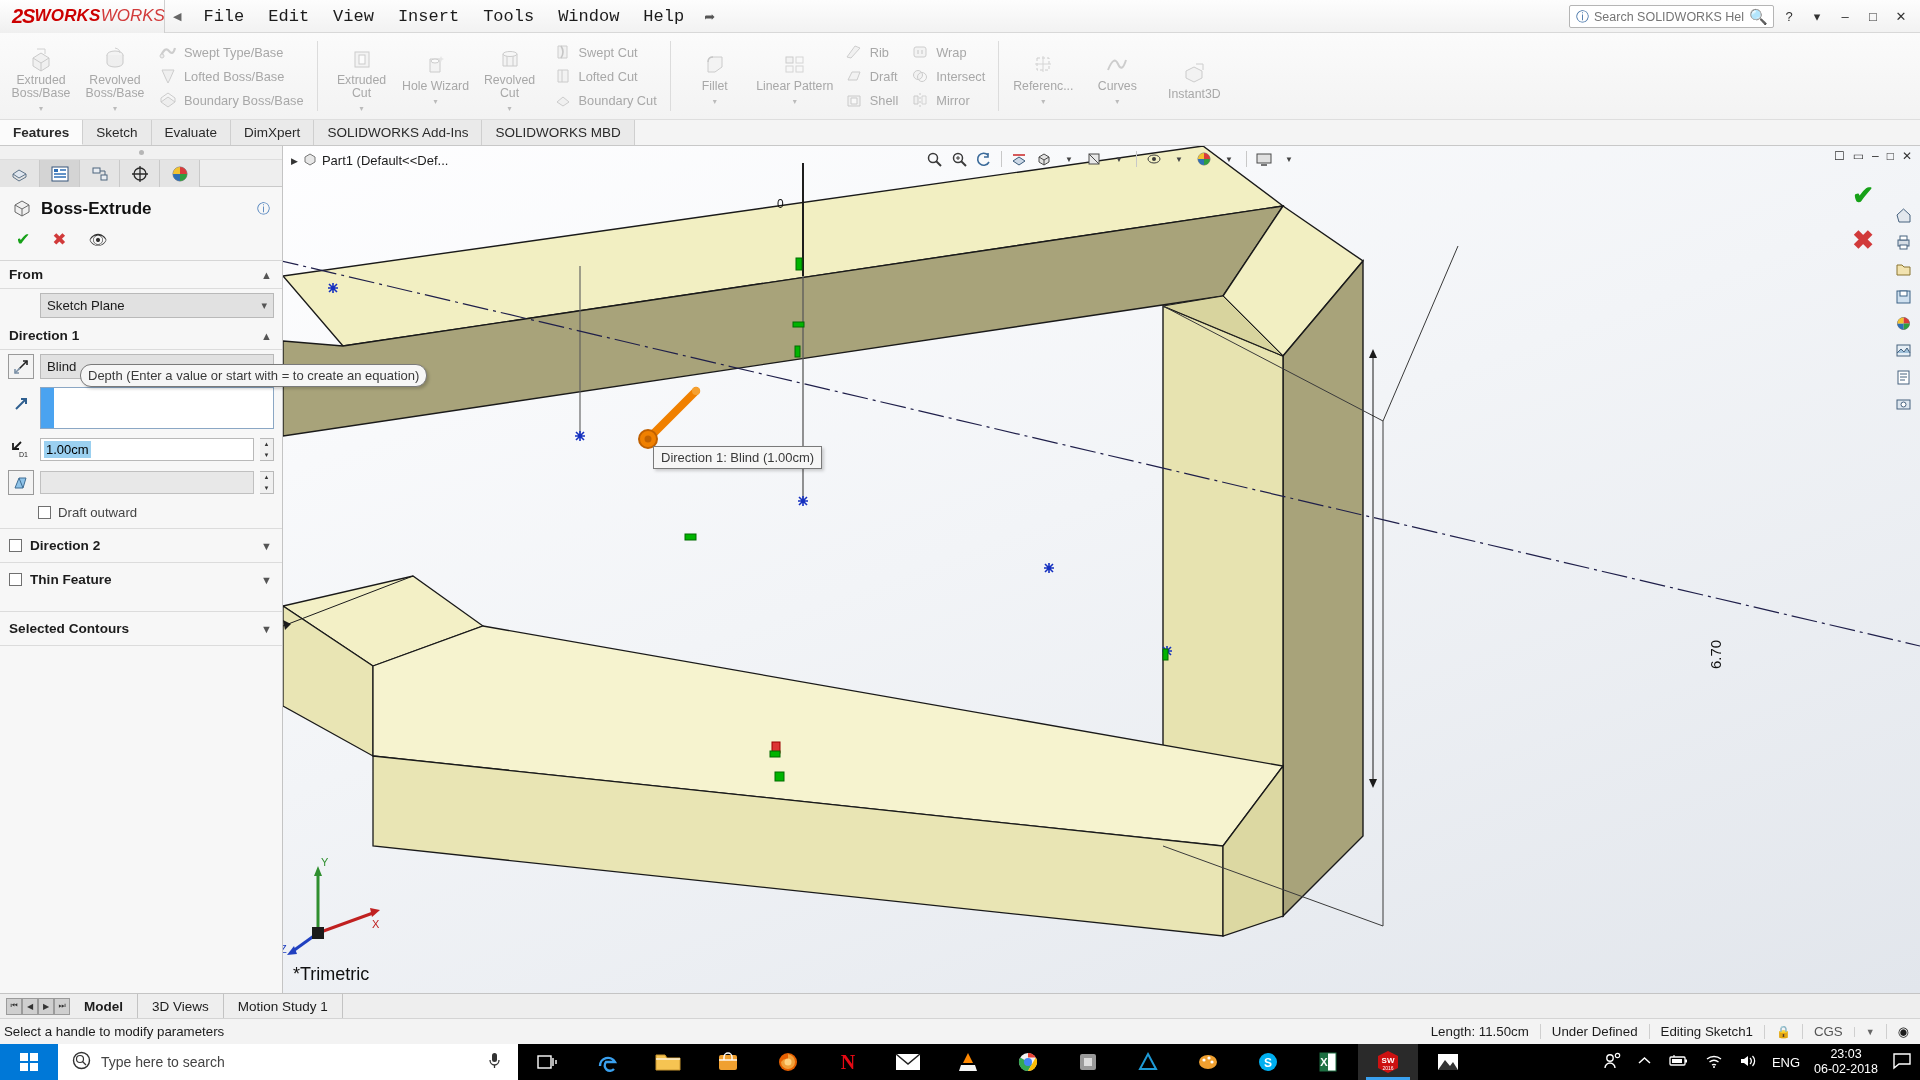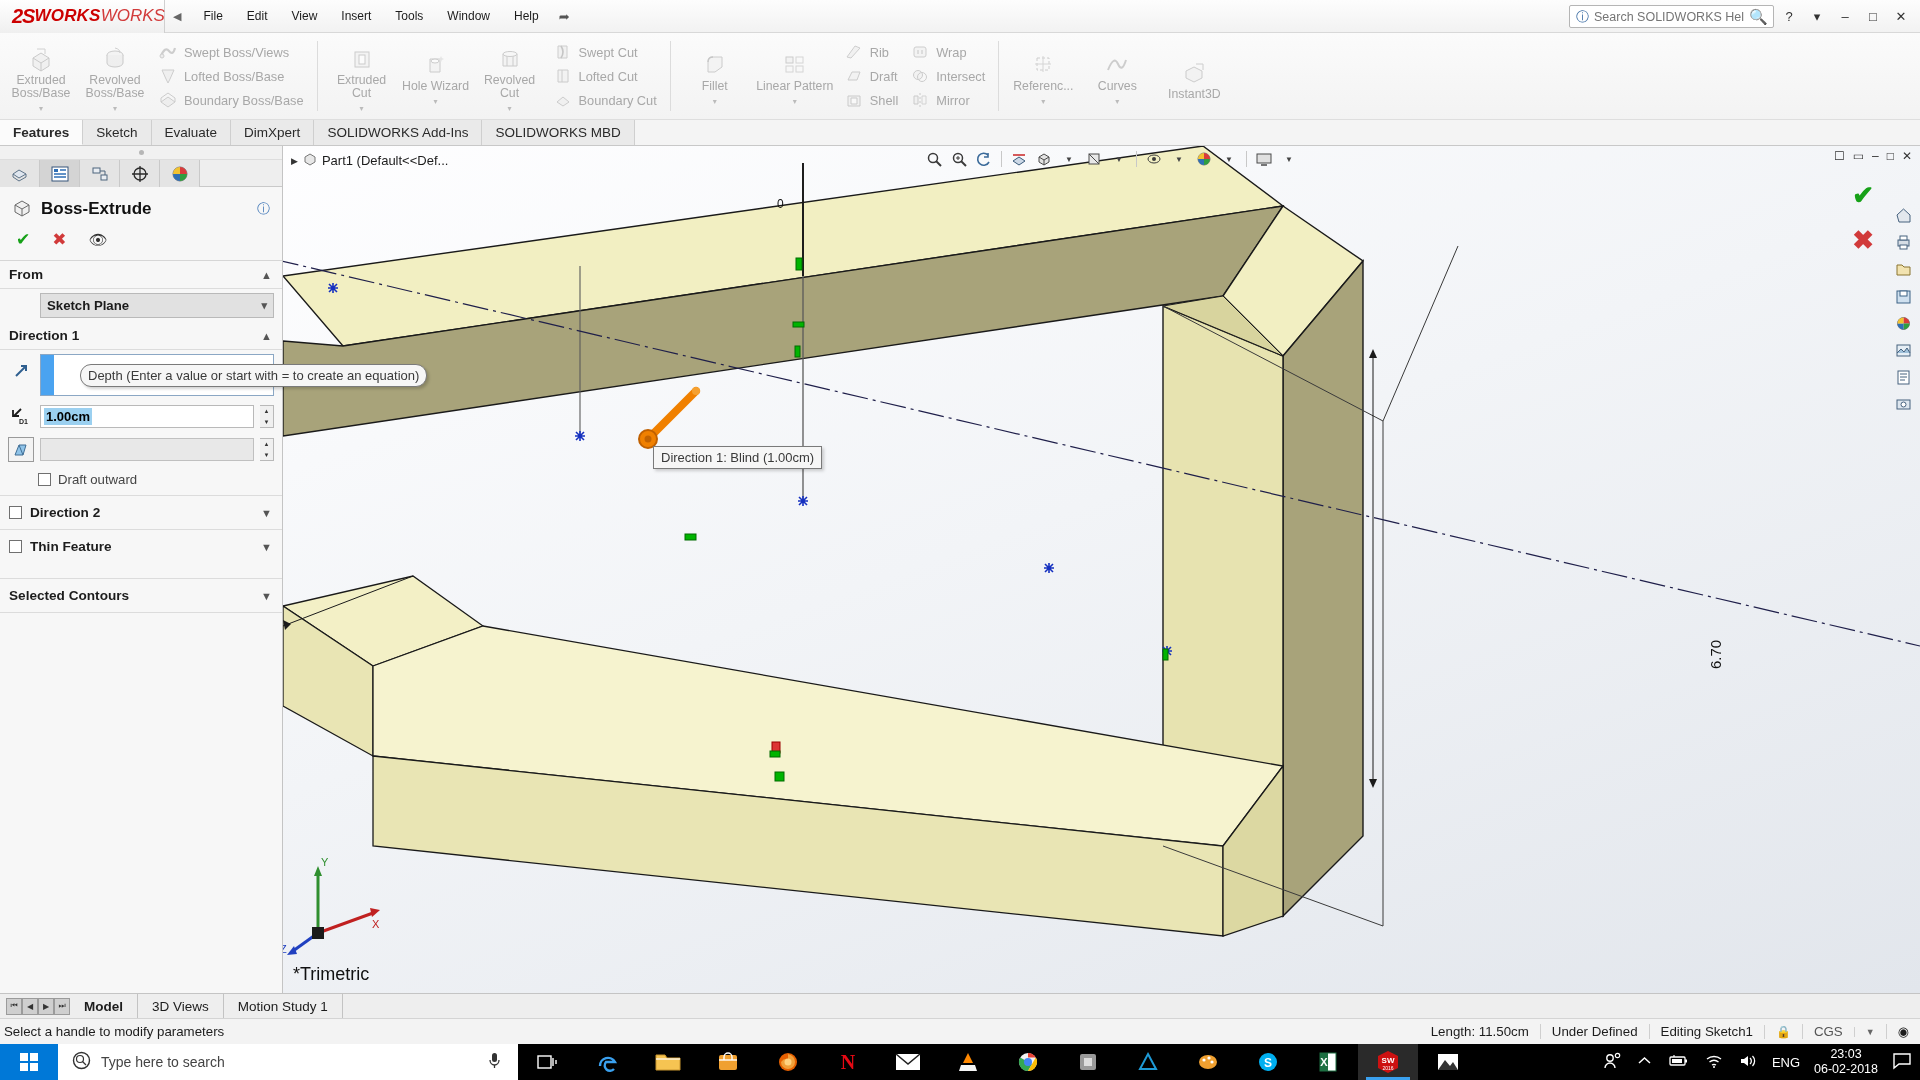--- a/index.html
+++ b/index.html
@@ -23,21 +23,21 @@
     display: flex; align-items: center; padding-left: 12px;
     background: linear-gradient(#ffffff, #efefef);
     border-right: 1px solid #d0d0d0;
   }
   #logo-box .ds { color: #cc0000; font-weight: bold; font-size: 20px; letter-spacing: -1px; font-style: italic; }
   #logo-box .sw-bold { color: #cc0000; font-weight: bold; font-size: 17px; font-style: italic; letter-spacing: .2px;}
   #logo-box .sw-light { color: #d23b3b; font-weight: normal; font-size: 17px; font-style: italic; }
   #menu-collapse { margin-left: 8px; color: #666; font-size: 11px; }
   #menubar { display: flex; align-items: center; margin-left: 10px; }
   #menubar .mi {
-    font-size: 12px; color: #1c1c1c; padding: 4px 12px; cursor: default;
+    font-size: 17px; color: #1c1c1c; padding: 4px 12px; cursor: default; font-family: Liberation Mono, monospace;
   }
   #menu-pin { color: #555; font-size: 13px; margin-left: 8px; }
   #doc-title {
     position: absolute; left: 0; right: 0; text-align: center;
     font-size: 14.5px; color: #111; pointer-events: none;
   }
   #title-right {
     position: absolute; right: 6px; top: 0; height: 33px;
     display: flex; align-items: center; gap: 2px;
   }
@@ -110,21 +110,21 @@
   #pm-actions { display: flex; align-items: center; gap: 22px; padding: 2px 16px 10px 16px;
                 border-bottom: 1px solid #d6d6d6; }
   #pm-actions span { font-size: 17px; }
   .sec-hdr {
     display: flex; align-items: center; padding: 6px 10px 6px 9px;
     font-size: 13.6px; font-weight: bold; color: #1c1c1c;
     border-bottom: 1px solid #dcdcdc;
   }
   .sec-hdr .chev { margin-left: auto; color: #555; font-size: 11px; }
   .sec-hdr .cb { width: 13px; height: 13px; border: 1px solid #707070; background: #fff; margin-right: 8px; }
-  .row { display: flex; align-items: center; padding: 4px 8px 4px 8px; gap: 6px; font-weight: bold; }
+  .row { display: flex; align-items: center; padding: 4px 8px 4px 8px; gap: 6px; }
   .icon-box {
     width: 26px; height: 25px; border: 1px solid #9a9a9a; background: #f3f3f3;
     display: flex; align-items: center; justify-content: center;
   }
   .icon-plain { width: 26px; height: 25px; display: flex; align-items: center; justify-content: center; }
   .combo {
     flex: 1; height: 25px; background: #e1e1e1; border: 1px solid #b9b9b9;
     display: flex; align-items: center; padding: 0 6px;
     font-size: 13.2px; color: #1b1b1b; position: relative;
   }
@@ -300,21 +300,21 @@
       <span class="dd">▾</span>
     </div>
     <div class="small-col">
       <div class="small-btn">
         <span class="gi">
           <svg width="18" height="18" viewBox="0 0 18 18" class="gicon">
               <path d="M2 13 Q6 3 10 8 T16 5" fill="none" stroke="#9a9a9a" stroke-width="2.2"></path>
               <circle cx="3" cy="13" r="2" fill="#ddd" stroke="#999"></circle>
             </svg>
         </span>
-        <span>Swept Boss/Views</span>
+        <span>Swept Type/Base</span>
       </div>
       <div class="small-btn">
         <span class="gi">
           <svg width="18" height="18" viewBox="0 0 18 18" class="gicon">
               <path d="M3 3 H15 L11 12 L9 16 L7 12 Z" fill="#e6e6e6" stroke="#999"></path>
             </svg>
         </span>
         <span>Lofted Boss/Base</span>
       </div>
       <div class="small-btn">
@@ -588,20 +588,34 @@
     <div class="icon-plain"></div>
     <div class="combo">
       <span>Sketch Plane</span>
       <span class="cv">▾</span>
     </div>
   </div>
 
   <div class="sec-hdr">
     <span>Direction 1</span>
     <span class="chev">▲</span>
+  </div>
+  <div class="row">
+    <div class="icon-box">
+      <svg width="18" height="18" viewBox="0 0 18 18">
+          <path d="M11 3 L15 3 L15 7" fill="none" stroke="#222" stroke-width="1.6"></path>
+          <path d="M15 3 L7 11" stroke="#222" stroke-width="1.6"></path>
+          <path d="M7 15 L3 15 L3 11" fill="none" stroke="#7a8fa5" stroke-width="1.6"></path>
+          <path d="M3 15 L8 10" stroke="#7a8fa5" stroke-width="1.6"></path>
+        </svg>
+    </div>
+    <div class="combo">
+      <span>Blind</span>
+      <span class="cv">▾</span>
+    </div>
   </div>
   <div class="row" style="align-items:flex-start">
     <div class="icon-plain" style="padding-top:8px">
       <svg width="18" height="18" viewBox="0 0 18 18">
           <path d="M4 14 L13 5" stroke="#2f5f8f" stroke-width="2"></path>
           <path d="M9 4 L14 4 L14 9" fill="none" stroke="#2f5f8f" stroke-width="2"></path>
         </svg>
     </div>
     <div class="selbox">
       <div class="blue"></div>

